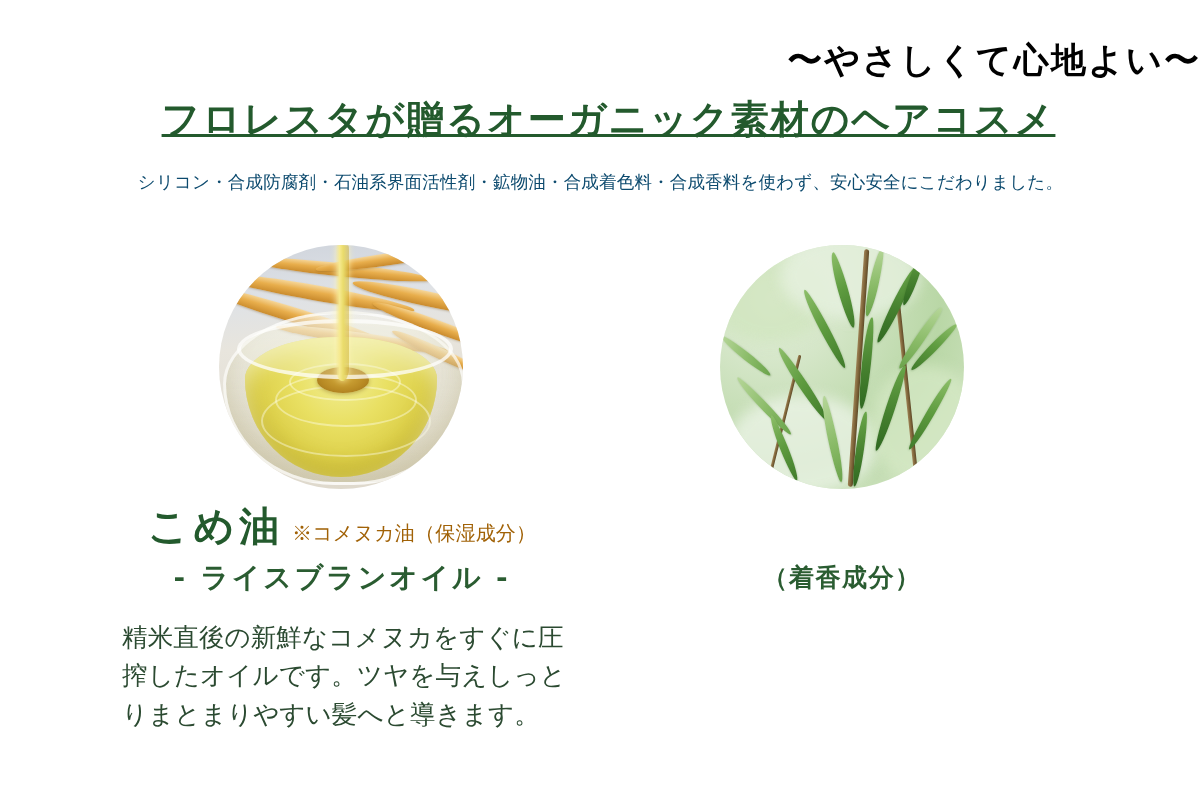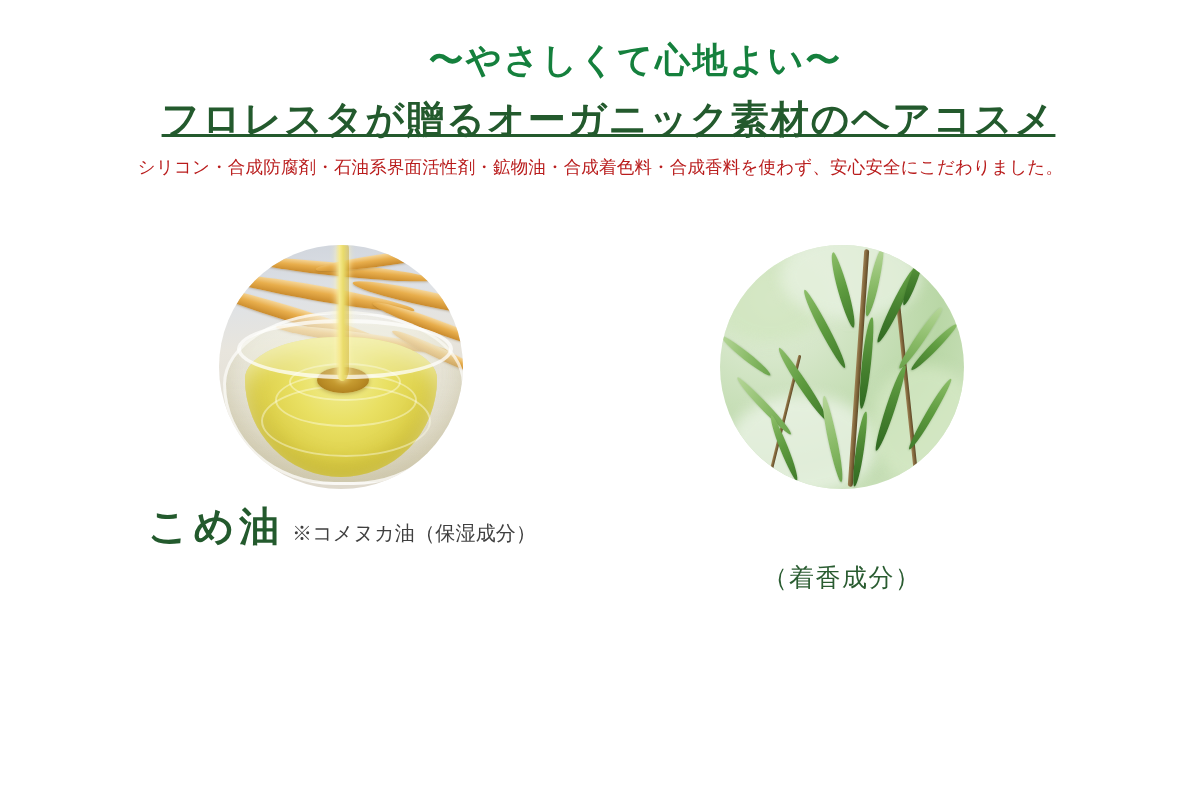--- a/index.html
+++ b/index.html
@@ -18,26 +18,26 @@
     background: #ffffff;
     overflow: hidden;
   }
 
   
   .hero-eyebrow {
     position: absolute;
     left: 0;
     top: 42px;
     width: 1201px;
-    text-align: center;
+    text-align: right;
     padding-left: 70px;
     box-sizing: border-box;
     font-size: 35px;
     line-height: 1.05;
-    color: #15803d;
+    color: #000000;
     letter-spacing: 0.06em;
     font-weight: 600;
     white-space: nowrap;
   }
   .hero-title {
     position: absolute;
     left: 0;
     top: 98px;
     width: 1201px;
     text-align: center;
@@ -47,27 +47,27 @@
     line-height: 1.1;
     color: #235a2d;
     letter-spacing: 0.05em;
     font-weight: 700;
     white-space: nowrap;
     text-decoration: underline;
   }
   .hero-note {
     position: absolute;
     left: 0;
-    top: 156px;
+    top: 171px;
     width: 1201px;
     text-align: center;
     box-sizing: border-box;
     font-size: 17.5px;
     line-height: 1.3;
-    color: #b91c1c;
+    color: #0c4a6e;
     letter-spacing: 0.01em;
     white-space: nowrap;
   }
 
   
   .col {
     position: absolute;
     top: 240px;
     width: 500px;
   }
@@ -227,41 +227,41 @@
   .prod-name {
     font-size: 40px;
     font-weight: 700;
     color: #235a2d;
     letter-spacing: 0.12em;
     vertical-align: baseline;
   }
   .prod-annot {
     font-size: 20px;
     font-weight: 400;
-    color: #404040;
+    color: #a16207;
     letter-spacing: 0.01em;
     margin-left: 8px;
     vertical-align: baseline;
   }
   .prod-sub {
     position: absolute;
     top: 559px;
     width: 500px;
     text-align: center;
     font-size: 28px;
     font-weight: 700;
     color: #2a5c31;
     letter-spacing: 0.10em;
     white-space: nowrap;
   }
   .prod-sub.left  { left: 92px; }
   .prod-sub.right {
     left: 592px;
     font-size: 25px;
-    font-weight: 400;
+    font-weight: 700;
     letter-spacing: 0.06em;
     top: 561px;
   }
 
   .body-copy {
     position: absolute;
     top: 618px;
     width: 460px;
     font-size: 25.5px;
     line-height: 1.50;
@@ -299,20 +299,22 @@
       <div class="oil-ripple or1"></div>
       <div class="oil-center"></div>
       <div class="bowl-rim"></div>
       <div class="oil-stream"></div>
     </div>
   </div>
 
   <div class="heading-row left">
     <span class="prod-name">こめ油</span><span class="prod-annot">※コメヌカ油（保湿成分）</span>
   </div>
+  <div class="prod-sub left">- ライスブランオイル -</div>
+  <div class="body-copy left">精米直後の新鮮なコメヌカをすぐに圧搾したオイルです。ツヤを与えしっとりまとまりやすい髪へと導きます。</div>
 
   <div class="col col-right">
     <div class="media">
       <div class="tea-bg"></div>
       <div class="tea-blur tb1"></div>
       <div class="tea-blur tb2"></div>
       <div class="tea-blur tb3"></div>
       <div class="tea-blur tb4"></div>
 
       <div class="stem st1"></div>

